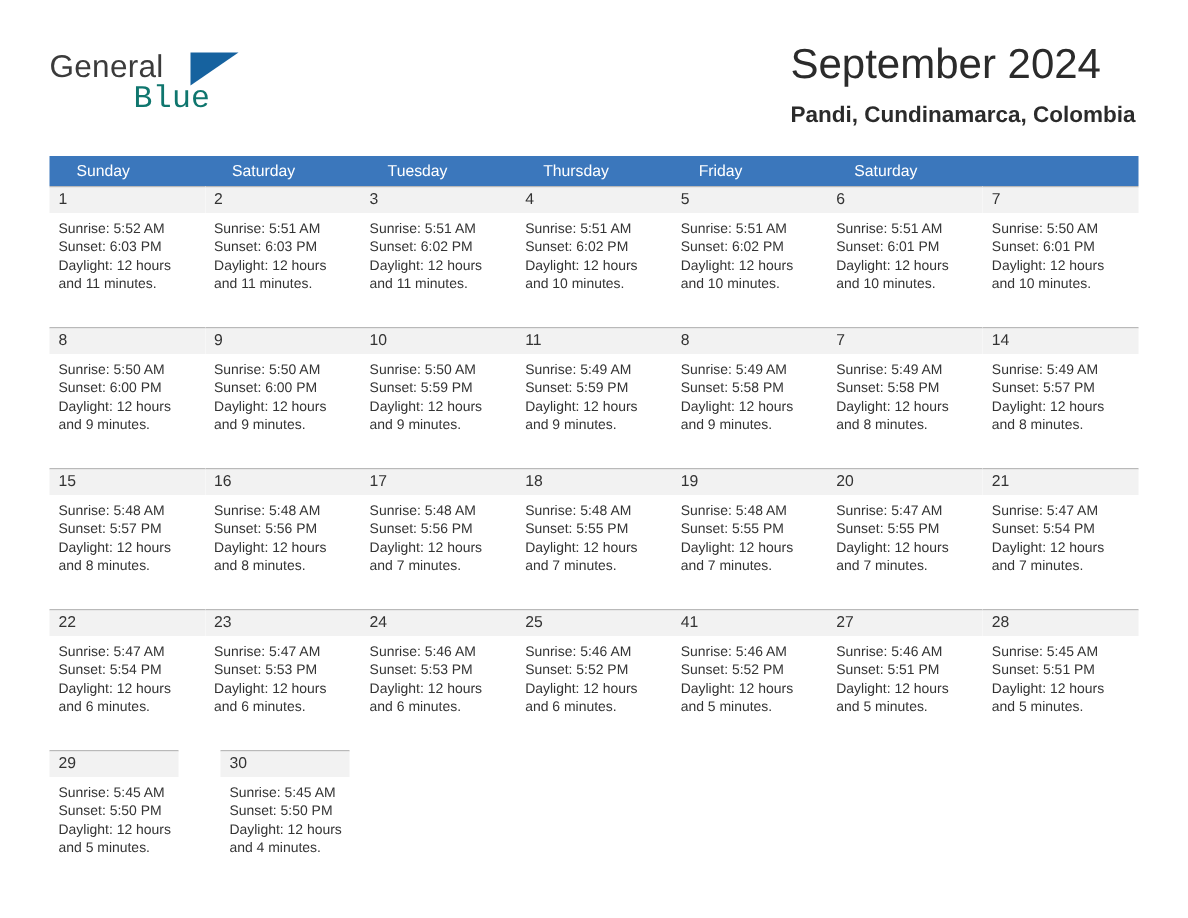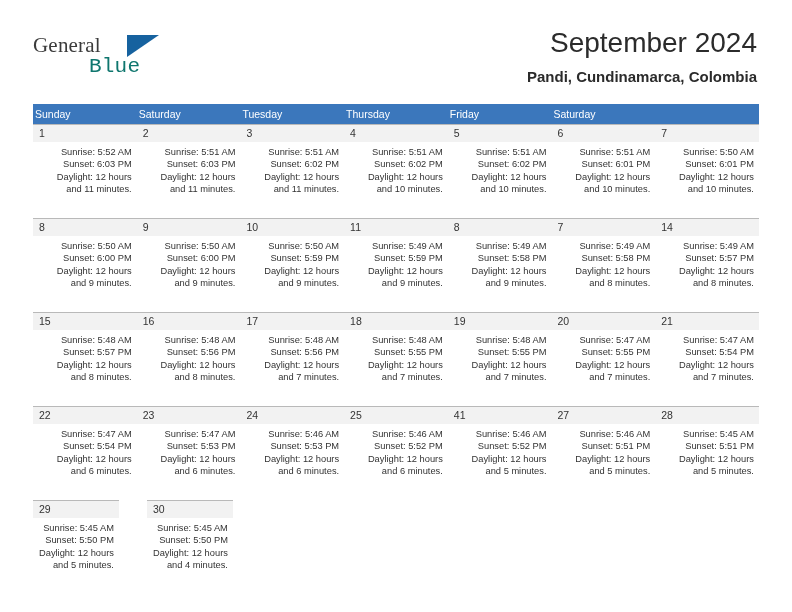--- a/index.html
+++ b/index.html
@@ -36,21 +36,21 @@
     width: 190px;
     height: 50px;
   }
   .logo-general {
     position: absolute;
     left: 0;
     top: 0;
     font-size: 21px;
     letter-spacing: 0.2px;
     color: #3b3b3b;
-    font-family: Liberation Serif, serif;
+    font-family: Liberation Sans, sans-serif;
   }
   .logo-blue {
     position: absolute;
     left: 56px;
     top: 22px;
     font-size: 21px;
     letter-spacing: 0.2px;
     color: #0f766e;
     font-family: Liberation Mono, monospace;
   }
@@ -62,21 +62,21 @@
     height: 0;
     border-left: 32px solid #16629f;
     border-bottom: 22px solid transparent;
     border-top: 0 solid transparent;
   }
 
   .title-block {
     position: absolute;
     right: 35px;
     top: 26px;
-    text-align: right;
+    text-align: left;
     margin-left: 23px;
   }
   .cal-title {
     font-size: 28px;
     font-weight: normal;
     color: #2b2b2b;
     line-height: 34px;
     white-space: nowrap;
   }
   .cal-subtitle {
@@ -98,21 +98,21 @@
   .dow-row {
     display: flex;
     width: 726px;
     height: 20px;
     background: #3b77bc;
   }
   .dow-cell {
     width: 103.714px;
     height: 20px;
     box-sizing: border-box;
-    padding-left: 2px;
+    padding-left: 18px;
     color: #ffffff;
     font-size: 10.5px;
     line-height: 20px;
     white-space: nowrap;
     overflow: hidden;
   }
 
   .week-row {
     display: flex;
     width: 726px;
@@ -141,21 +141,20 @@
     padding-left: 6px;
     color: #333333;
     font-size: 10.5px;
     line-height: 17px;
   }
   .day-cell.empty .date-strip {
     background: transparent;
   }
   .cell-body {
     padding: 4px 5px 0 6px;
-    text-align: right;
   }
   .cell-line {
     font-size: 9.3px;
     line-height: 12.4px;
     color: #333333;
     white-space: nowrap;
   }
   .row-gap {
     width: 726px;
     height: 4px;

